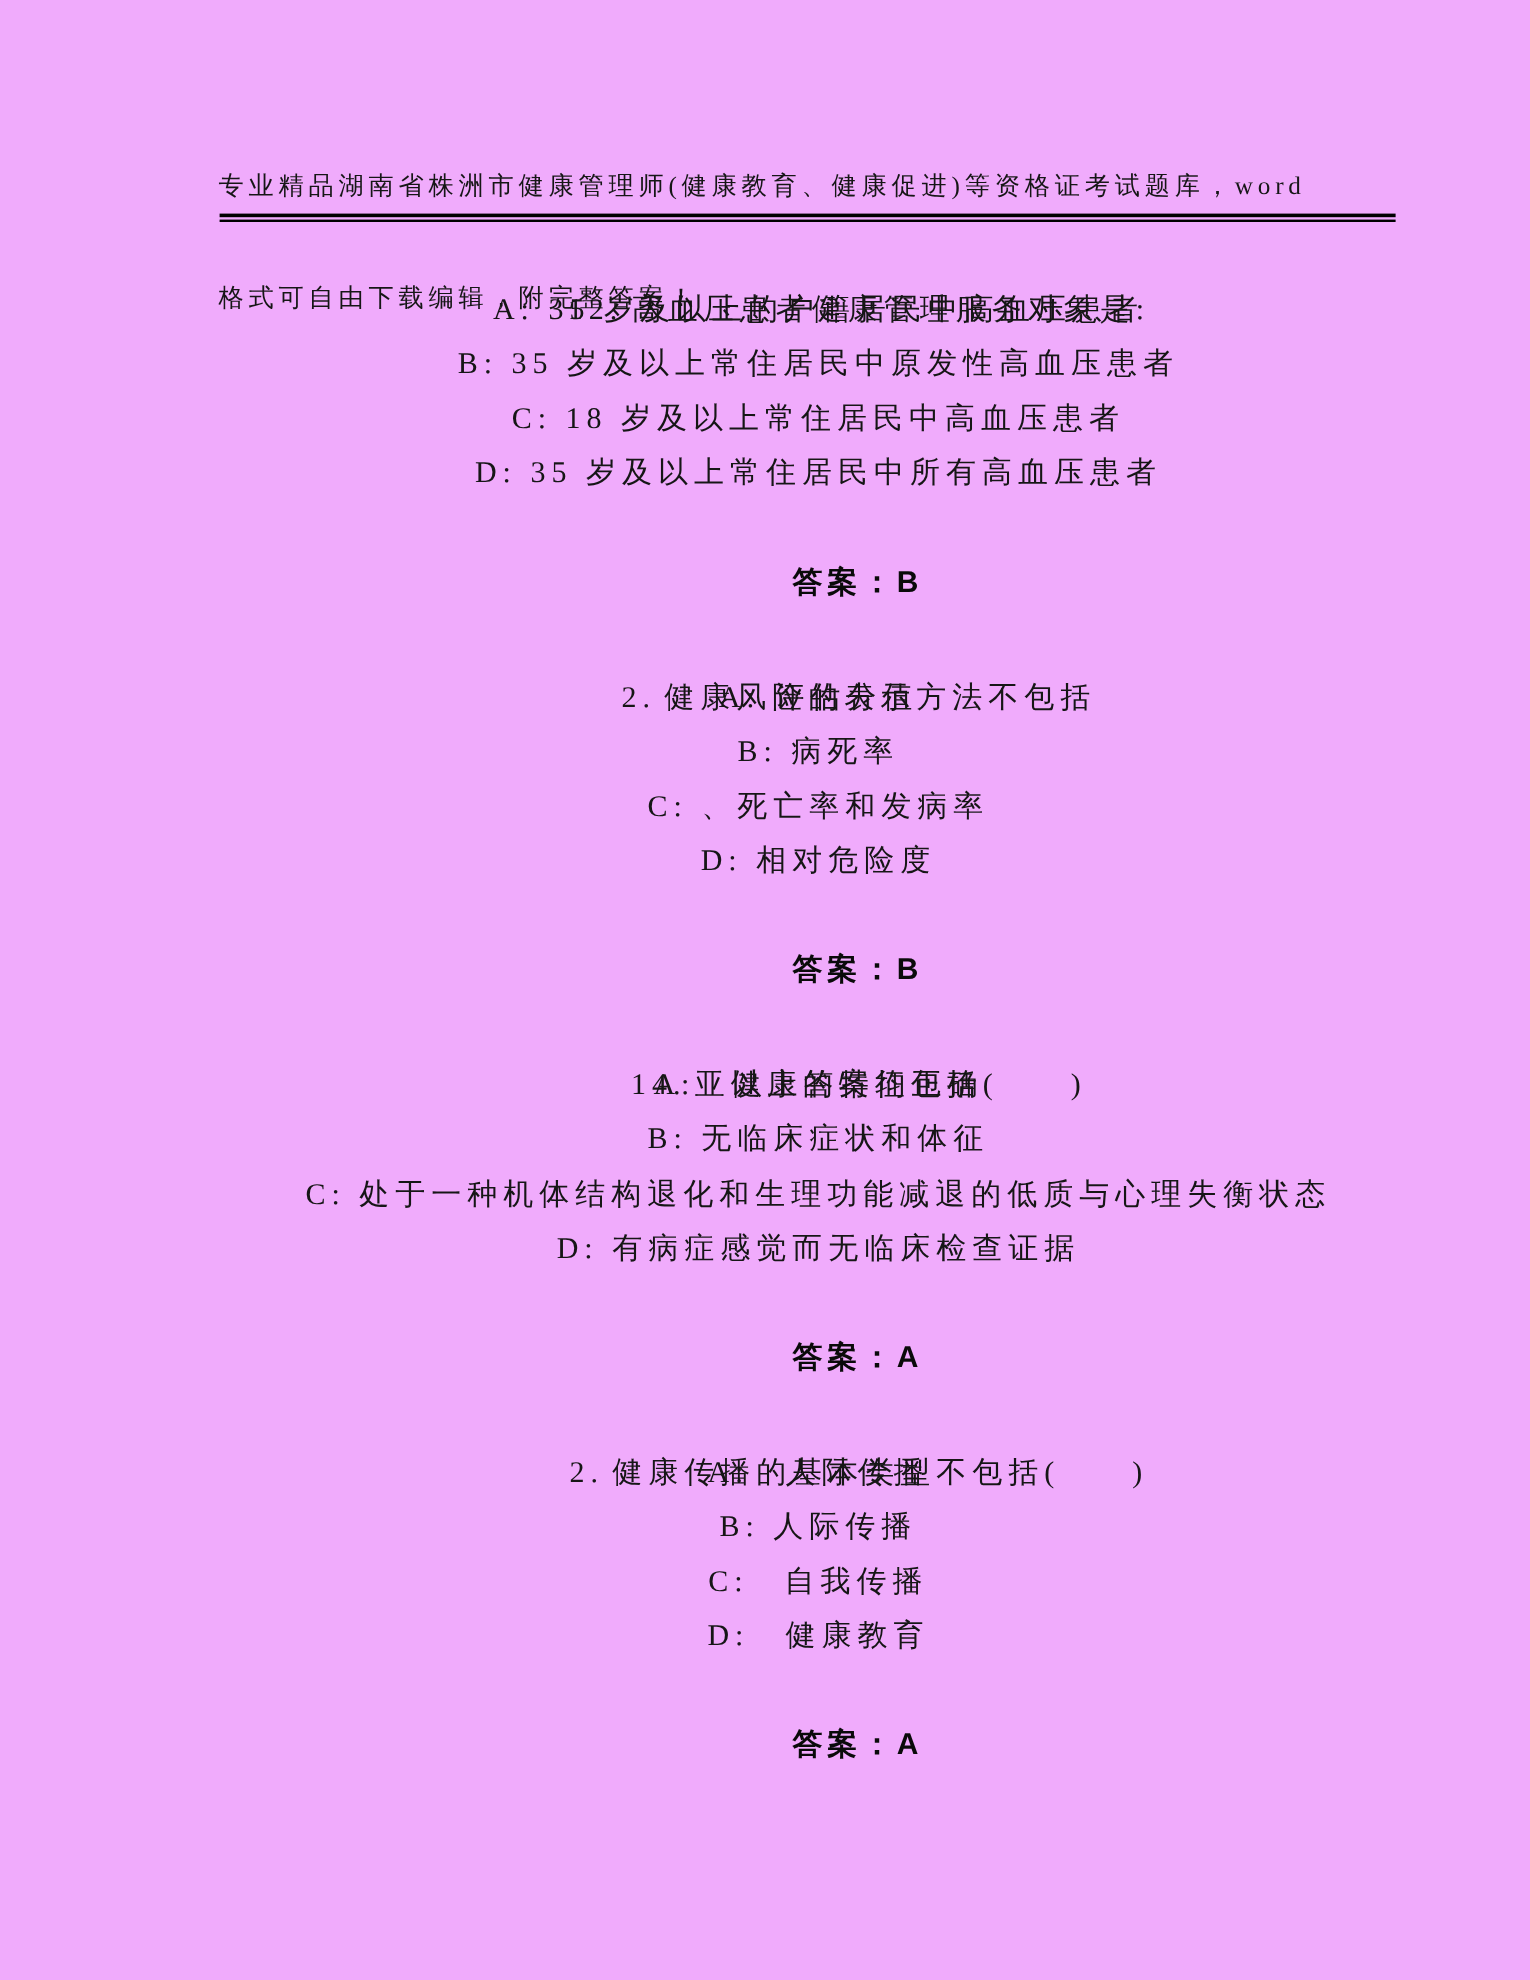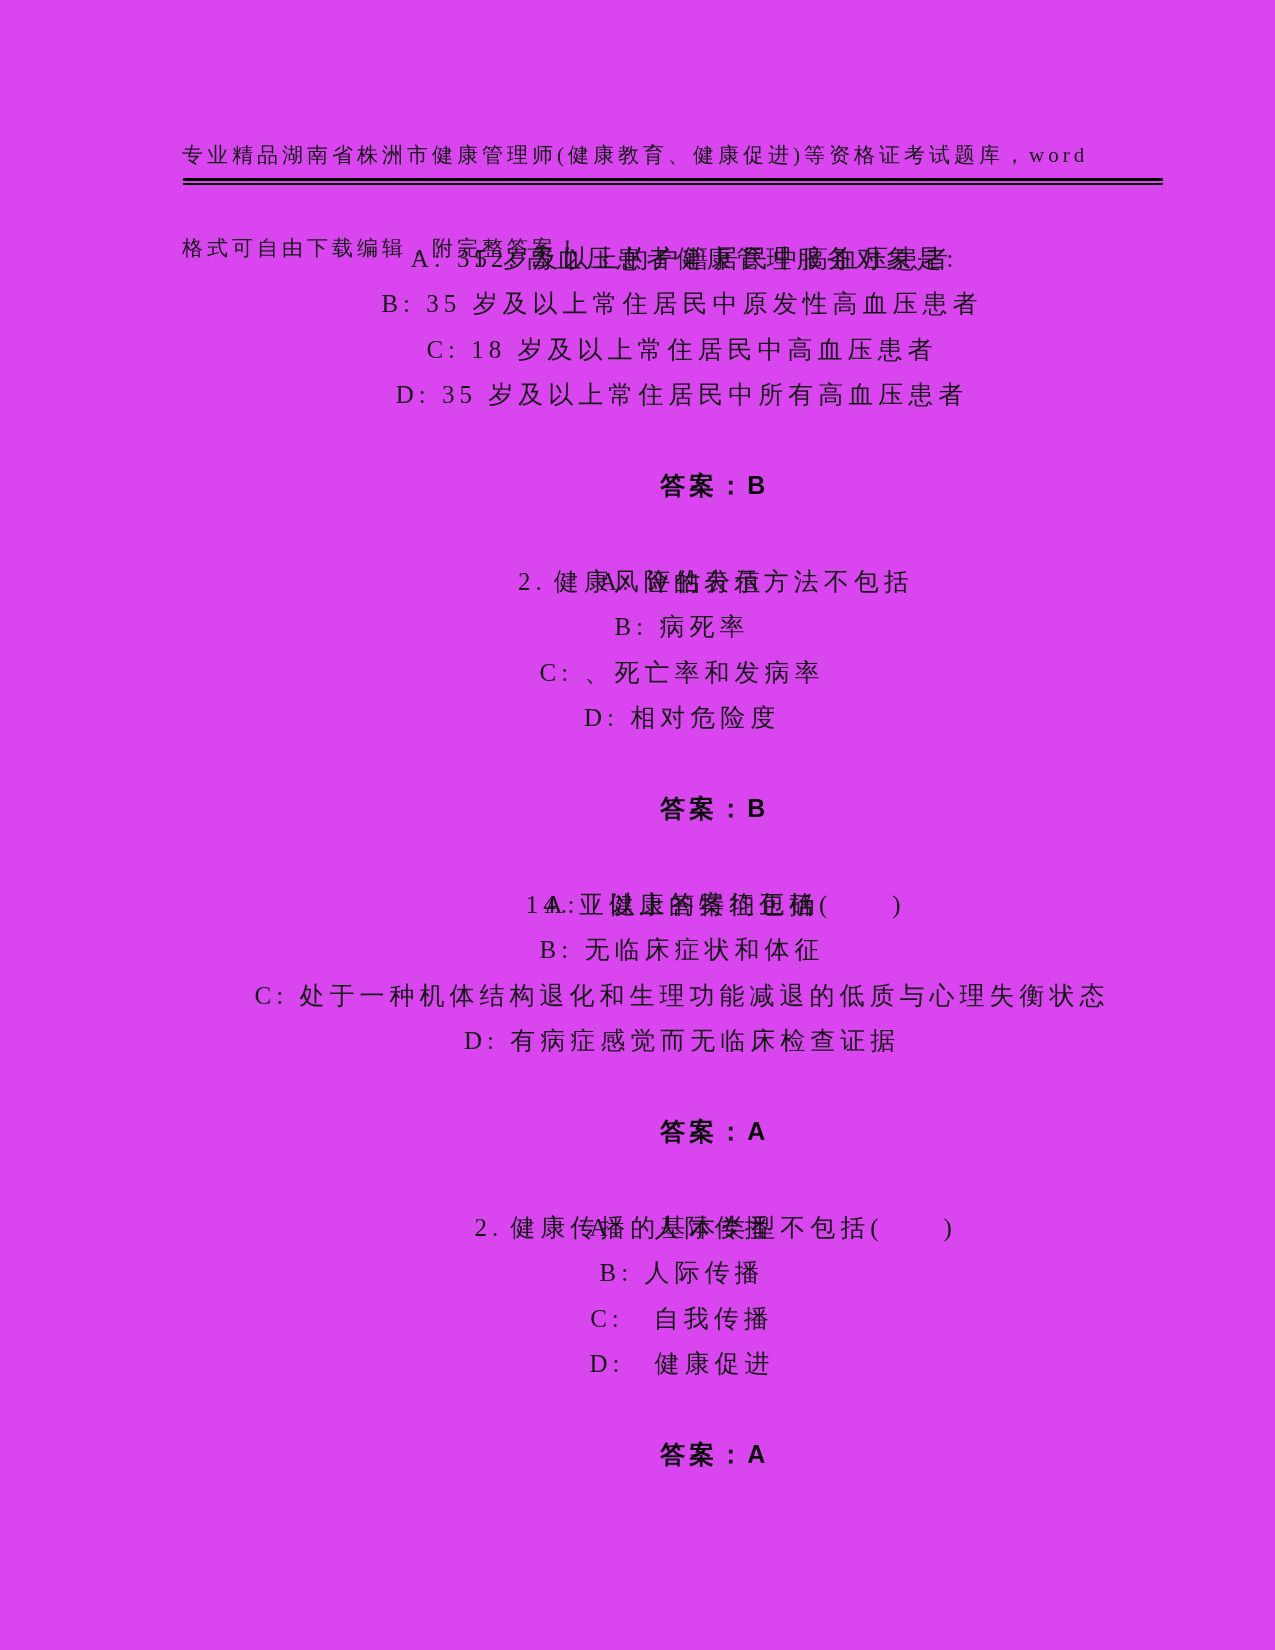--- a/index.html
+++ b/index.html
@@ -1,20 +1,20 @@
 <!DOCTYPE html>
 <html><head>
 <meta charset="utf-8">
 <style>
   html, body { margin: 0; padding: 0; background: #ffffff; }
   .page {
     position: relative;
     width: 1275px;
     height: 1650px;
-    background: #d946ef;
+    background: #f0abfc;
     color: #161616;
     font-family: "Liberation Serif", "DejaVu Serif", serif;
     overflow: hidden;
   }
   .doc-header {
     position: absolute;
     left: 182px;
     top: 78px;
     width: 930px;
     font-size: 21px;
@@ -106,20 +106,20 @@
     </div>
   </section>
 
   <section class="question">
     <div class="q-line q-title">
       <span class="q-num">2.</span><span>健康传播的基本类型不包括(　　)</span>
     </div>
     <div class="q-line option">A:　人际传播</div>
     <div class="q-line option">B: 人际传播</div>
     <div class="q-line option">C:　自我传播</div>
-    <div class="q-line option">D:　健康促进</div>
+    <div class="q-line option">D:　健康教育</div>
     <div class="q-line answer">
       <span>答案：</span><span>A</span>
     </div>
   </section>
 </div>
 
 </div>
 
 </body></html>

